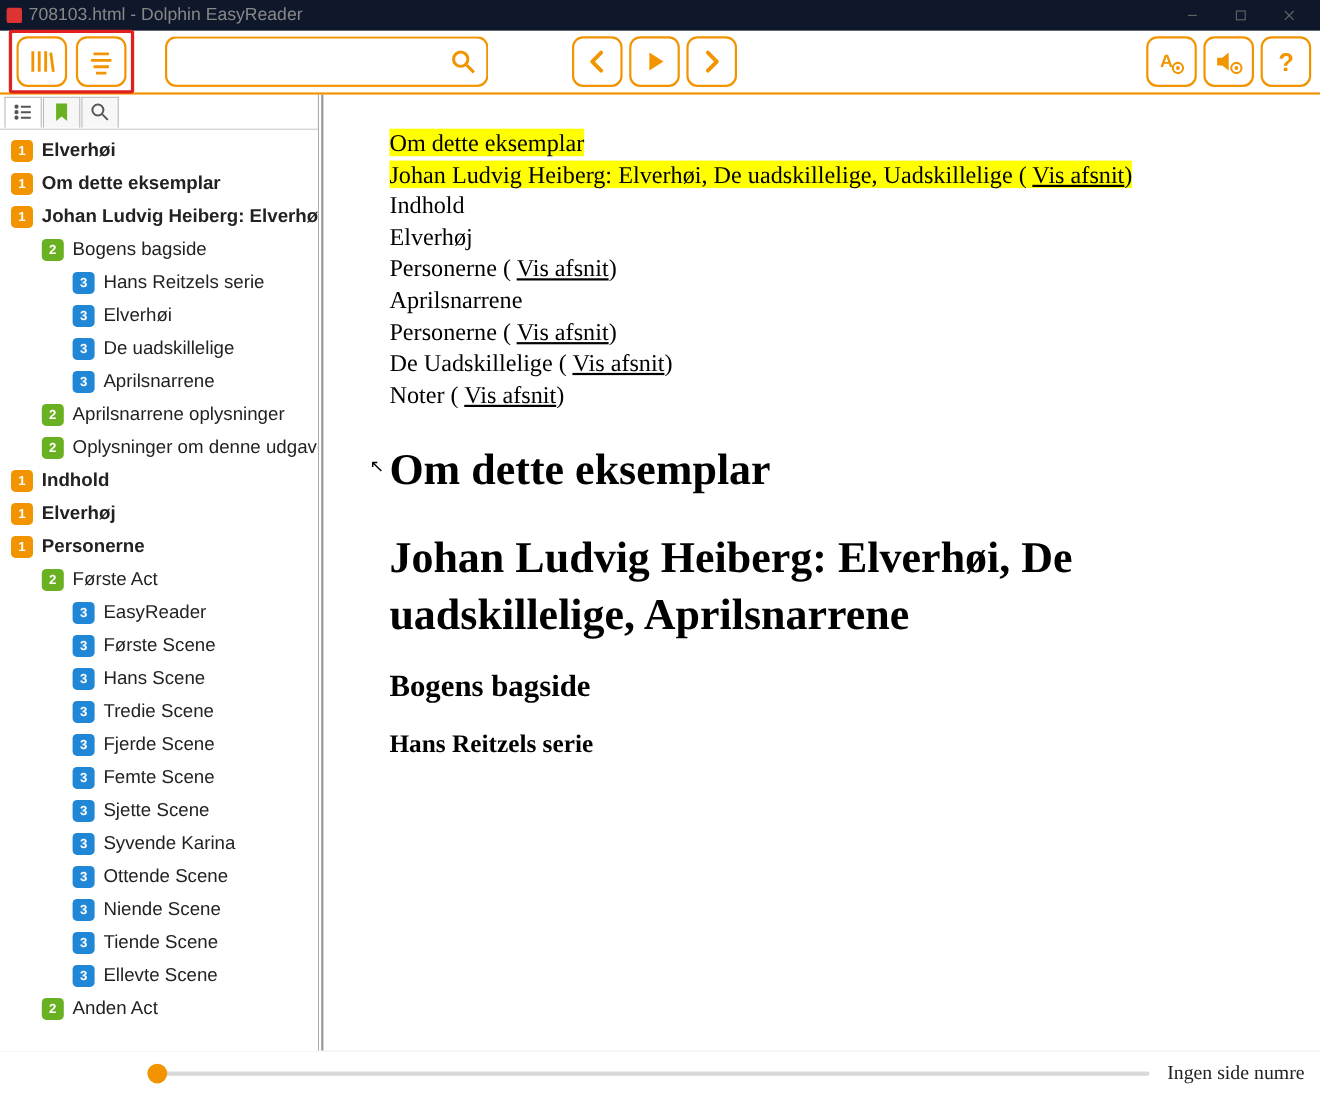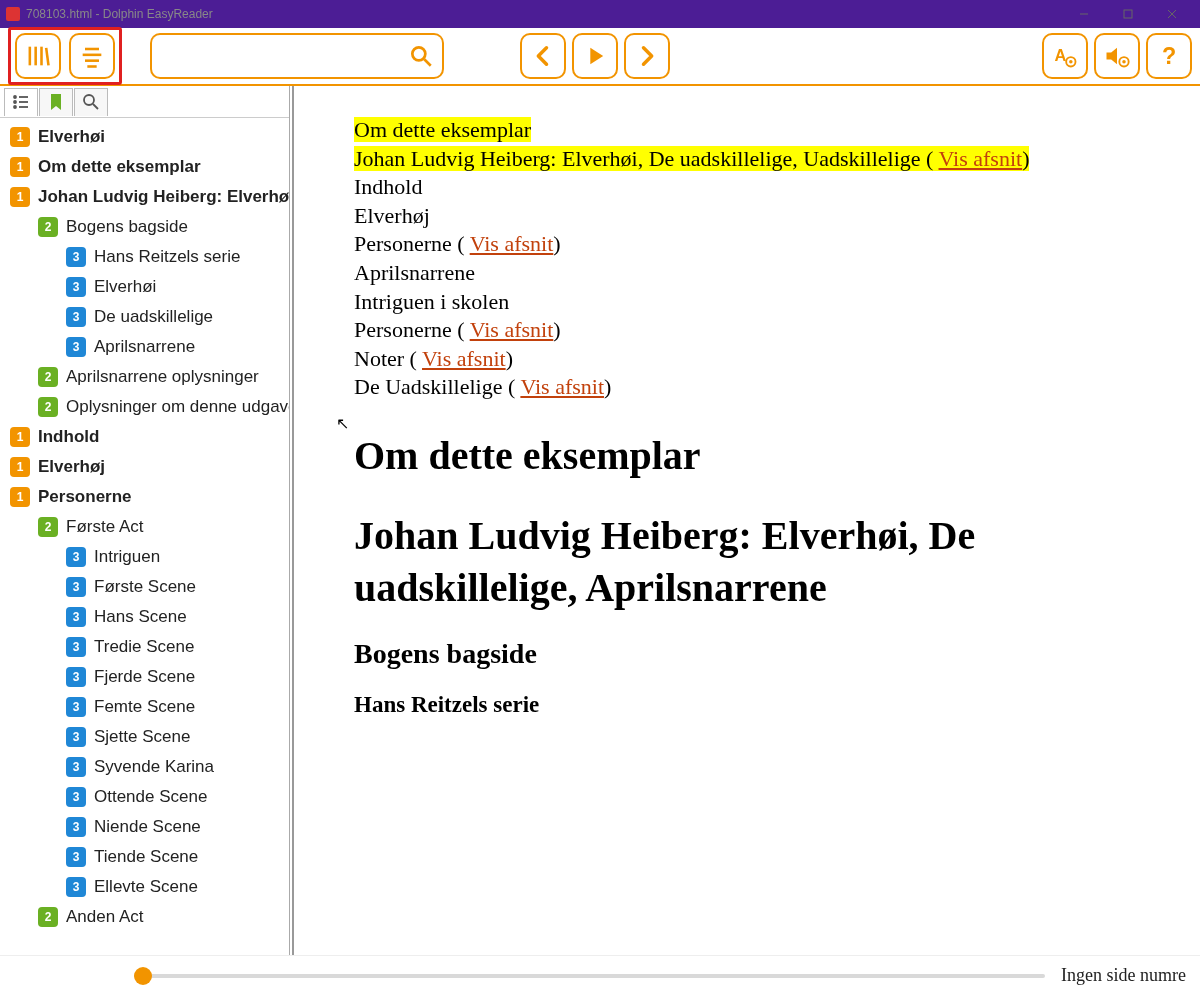--- a/index.html
+++ b/index.html
@@ -1,18 +1,18 @@
 <!DOCTYPE html>
 <html><head>
 <meta charset="utf-8">
 <style>
   * { box-sizing: border-box; margin: 0; padding: 0; }
   html, body { width: 1200px; height: 995px; font-family: "Segoe UI", Tahoma, sans-serif; overflow: hidden; background: #fff; }
   
-  .titlebar { height: 28px; background: #4c1d95; display: flex; align-items: center; padding: 0 6px; font-size: 12px; color: #888; }
+  .titlebar { height: 28px; background: #0f172a; display: flex; align-items: center; padding: 0 6px; font-size: 16px; color: #888; }
   .titlebar .app-icon { width: 14px; height: 14px; background: #d33; margin-right: 6px; border-radius: 2px; }
   .titlebar .title-text { flex: 1; }
   .win-btn { width: 44px; height: 28px; display: flex; align-items: center; justify-content: center; color: #666; cursor: pointer; }
   
   .toolbar { height: 58px; background: #fff; border-bottom: 2px solid #f29400; display: flex; align-items: center; padding: 0 8px; gap: 8px; }
   .tb-group { display: flex; gap: 6px; align-items: center; }
   .tb-btn { width: 46px; height: 46px; border: 2px solid #f29400; border-radius: 10px; background: #fff; display: flex; align-items: center; justify-content: center; cursor: pointer; }
   .tb-btn svg { width: 28px; height: 28px; }
   .red-box { border: 3px solid #e02020; border-radius: 3px; padding: 3px 4px; display: flex; gap: 8px; }
   .search-wrap { display: flex; align-items: center; margin-left: 20px; }
@@ -38,21 +38,21 @@
   .lvl2 .badge { background: #6ab023; }
   .lvl3 { padding-left: 62px; }
   .lvl3 .badge { background: #1f87d6; }
   
   .content-wrap { flex:1; position:relative; border-left:2px solid #999; margin-left:2px;}
   .content { height: 100%; overflow-y: scroll; padding: 30px 60px 30px 60px; font-family: "Times New Roman", Georgia, serif; font-size: 22px; color: #000; line-height: 1.3; }
   .content::-webkit-scrollbar { width: 16px; }
   .content::-webkit-scrollbar-thumb { background: #c8c8c8; }
   .content::-webkit-scrollbar-track { background: #f1f1f1; }
   .hl { background: #ffff00; }
-  .content a { color: #c2410c; text-decoration: underline; }
+  .content a { color: #000000; text-decoration: underline; }
   .content h1 { font-size: 40px; font-weight: bold; margin: 28px 0 18px; }
   .content h2 { font-size: 28px; font-weight: bold; margin: 22px 0 12px; }
   .content h3 { font-size: 23px; font-weight: bold; margin: 18px 0 10px; }
   .content p { margin: 12px 0; }
   
   .bottom { height: 40px; display: flex; align-items: center; padding: 0 14px; gap: 16px; border-top:1px solid #eee;}
   .slider-track { flex: 1; height: 4px; background: #d9d9d9; border-radius: 2px; position: relative; margin-left:120px;}
   .slider-thumb { position: absolute; left: 0; top: -7px; width: 18px; height: 18px; background: #f29400; border-radius: 50%; }
   .page-label { font-family: "Segoe UI"; font-size: 18px; color: #222; white-space:nowrap; }
   .cursor-arrow { position: absolute; left: 42px; top: 328px; font-size: 16px; color:#000; pointer-events:none;}
@@ -234,21 +234,21 @@
         <div class="tree-row lvl1">
           <span class="badge">1</span>
           <span>Personerne</span>
         </div>
         <div class="tree-row lvl2">
           <span class="badge">2</span>
           <span>Første Act</span>
         </div>
         <div class="tree-row lvl3">
           <span class="badge">3</span>
-          <span>Intriguen</span>
+          <span>EasyReader</span>
         </div>
         <div class="tree-row lvl3">
           <span class="badge">3</span>
           <span>Første Scene</span>
         </div>
         <div class="tree-row lvl3">
           <span class="badge">3</span>
           <span>Hans Scene</span>
         </div>
         <div class="tree-row lvl3">
@@ -300,24 +300,23 @@
       <div><span class="hl">Om dette eksemplar</span></div>
       <div>
         <span class="hl">
           <span>Johan Ludvig Heiberg: Elverhøi, De uadskillelige, Uadskillelige ( </span><a href="#">Vis afsnit</a><span>)</span>
         </span>
       </div>
       <div>Indhold</div>
       <div>Elverhøj</div>
       <div><span>Personerne ( </span><a href="#">Vis afsnit</a><span>)</span></div>
       <div>Aprilsnarrene</div>
-      <div>Intriguen i skolen</div>
       <div><span>Personerne ( </span><a href="#">Vis afsnit</a><span>)</span></div>
+      <div><span>De Uadskillelige ( </span><a href="#">Vis afsnit</a><span>)</span></div>
       <div><span>Noter ( </span><a href="#">Vis afsnit</a><span>)</span></div>
-      <div><span>De Uadskillelige ( </span><a href="#">Vis afsnit</a><span>)</span></div>
 
       <h1>Om dette eksemplar</h1>
       <h1>Johan Ludvig Heiberg: Elverhøi, De uadskillelige, Aprilsnarrene</h1>
       <h2>Bogens bagside</h2>
       <h3>Hans Reitzels serie</h3>
     </div>
   </div>
 </div>
 
 <div class="bottom">

